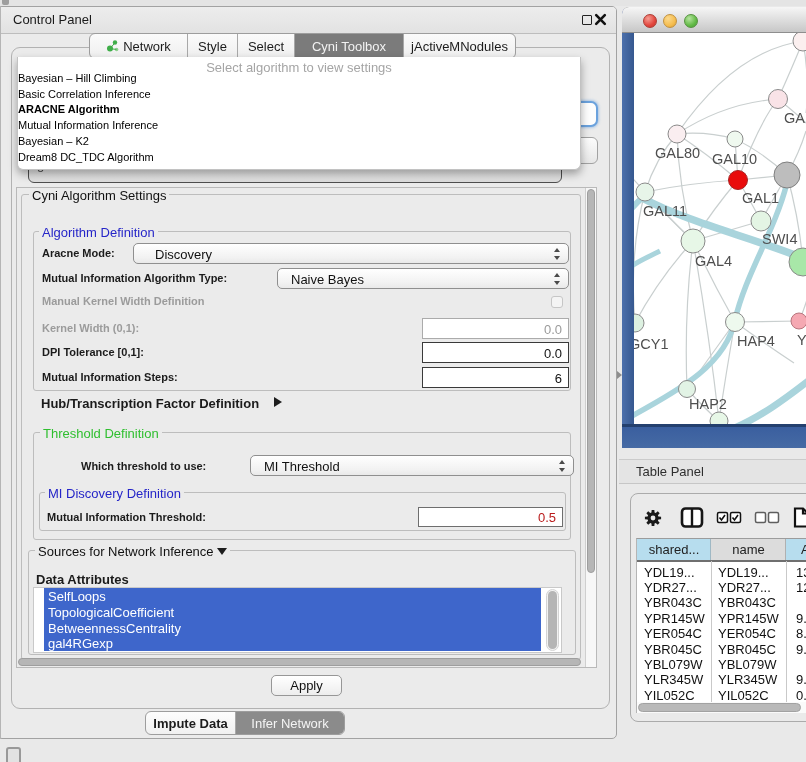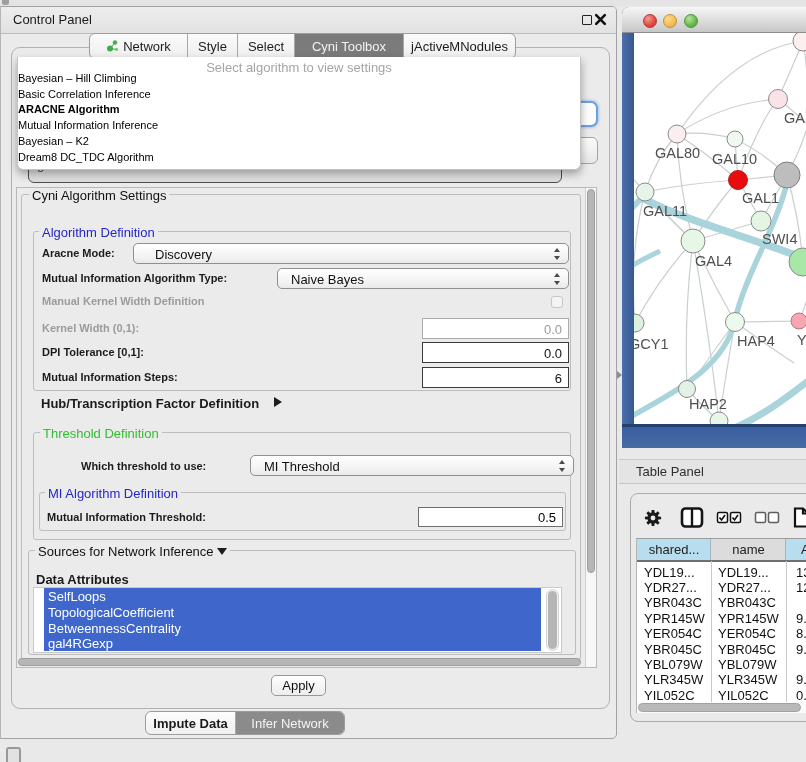--- a/index.html
+++ b/index.html
@@ -97,45 +97,45 @@
 
 <div class="group" style="left:33px;top:432px;width:538px;height:108px;"></div>
 <div class="gtitle" style="left:40px;top:426px;color:#2fbf2f;">Threshold Definition</div>
 <div class="lbl abs" style="left:81px;top:460px;">Which threshold to use:</div>
 <div class="combo" style="left:236px;top:455px;width:324px;height:21px;margin-left:14px;">
       <span class="ctx" style="left:13px;">MI Threshold</span>
       <span class="carr"></span>
     </div>
 
 <div class="group" style="left:39px;top:492px;width:527px;height:39px;"></div>
-<div class="gtitle" style="left:45px;top:486px;color:#2525c8;">MI Algorithm Definition</div>
+<div class="gtitle" style="left:45px;top:486px;color:#2525c8;">MI Discovery Definition</div>
 <div class="lbl abs" style="left:47px;top:511px;">Mutual Information Threshold:</div>
 <div class="tfield" style="left:418px;top:507px;width:145px;height:20px;border:1px solid #6e6e6e;">
-      <span style="color:#000000;">0.5</span>
+      <span style="color:#b91c1c;">0.5</span>
     </div>
 
 <div class="group" style="left:28px;top:550px;width:548px;height:105px;"></div>
 <div class="gtitle" style="left:35px;top:544px;color:#111;">Sources for Network Inference <span style="display:inline-block;width:0;height:0;border-left:5.5px solid transparent;border-right:5.5px solid transparent;border-top:7px solid #1d1d1d;vertical-align:1px;"></span></div>
 <div class="lbl abs" style="left:36px;top:572px;font-size:13px;">Data Attributes</div>
 
 <div class="abs" style="left:33px;top:587px;width:529px;height:66px;background:#fff;border:1px solid #c9c9c9;box-sizing:border-box;"></div>
 <div class="abs" style="left:44px;top:588px;width:497px;height:63px;background:#3e66cb;"></div>
 <div class="abs" style="left:48px;top:589px;font-size:13px;color:#fff;line-height:15.8px;">SelfLoops<br>TopologicalCoefficient<br>BetweennessCentrality<br>gal4RGexp</div>
 <div class="abs" style="left:546px;top:589px;width:13px;height:62px;background:#f2f2f2;border:1px solid #d4d4d4;border-radius:7px;box-sizing:border-box;"></div>
 <div class="abs" style="left:548px;top:591px;width:9px;height:58px;background:#b5b5b5;border-radius:5px;"></div>
 
 <div class="abs" style="left:585px;top:188px;width:11px;height:479px;background:#f7f7f7;border-left:1px solid #cfcfcf;box-sizing:border-box;"></div>
 <div class="abs" style="left:587px;top:189px;width:8px;height:384px;background:#b6b6b6;border:1px solid #9e9e9e;border-radius:5px;box-sizing:border-box;"></div>
 <div class="abs" style="left:18px;top:658px;width:563px;height:8px;background:#b6b6b6;border:1px solid #9e9e9e;border-radius:5px;box-sizing:border-box;"></div>
 
 <div class="abs" style="left:17px;top:57px;width:564px;height:113px;background:#fff;border:1px solid #c2c2c2;border-top:none;border-radius:0 0 6px 6px;box-shadow:0 4px 8px rgba(0,0,0,0.34);box-sizing:border-box;"></div>
 <div class="abs" style="left:17px;top:60px;width:564px;text-align:center;font-size:13px;color:#a5a5a5;">Select algorithm to view settings</div>
 <div class="abs" style="left:18px;top:71px;font-size:11px;color:#000;line-height:15.7px;">Bayesian – Hill Climbing<br>Basic Correlation Inference<br><b>ARACNE Algorithm</b><br>Mutual Information Inference<br>Bayesian – K2<br>Dream8 DC_TDC Algorithm</div>
 
-<div class="abs" style="left:271px;top:675px;width:55px;height:21px;border:1px solid #979797;border-radius:5px;background:linear-gradient(#ffffff,#ededed);display:flex;align-items:center;justify-content:center;font-size:13px;color:#111;box-sizing:border-box;">Apply</div>
+<div class="abs" style="left:271px;top:675px;width:71px;height:21px;border:1px solid #979797;border-radius:5px;background:linear-gradient(#ffffff,#ededed);display:flex;align-items:center;justify-content:center;font-size:13px;color:#111;box-sizing:border-box;">Apply</div>
 
 <div class="abs" style="left:145px;top:711px;height:22px;display:flex;border:1px solid #9d9d9d;border-radius:6px;background:linear-gradient(#fdfdfd,#f0f0f0);overflow:hidden;font-size:13px;color:#1c1c1c;">
   <div style="width:89px;display:flex;align-items:center;justify-content:center;border-right:1px solid #a8a8a8;font-weight:bold;">Impute Data</div>
   <div style="width:108px;display:flex;align-items:center;justify-content:center;background:#8b8b8b;color:#f4f4f4;">Infer Network</div>
 </div>
 
 <div class="abs" style="left:617px;top:371px;width:0;height:0;border-top:4px solid transparent;border-bottom:4px solid transparent;border-left:5px solid #8e8e8e;"></div>
 
 <div class="abs" style="left:622px;top:7px;width:184px;height:441px;background:#3d63a3;border-radius:7px 0 0 0;border-top:1px solid #777;border-left:1px solid #56699a;box-sizing:border-box;"></div>
 <div class="abs" style="left:622px;top:7px;width:184px;height:26px;background:linear-gradient(#f6f6f6,#c7c7c7);border-bottom:1px solid #8e8e8e;border-radius:7px 0 0 0;box-sizing:border-box;"></div>

